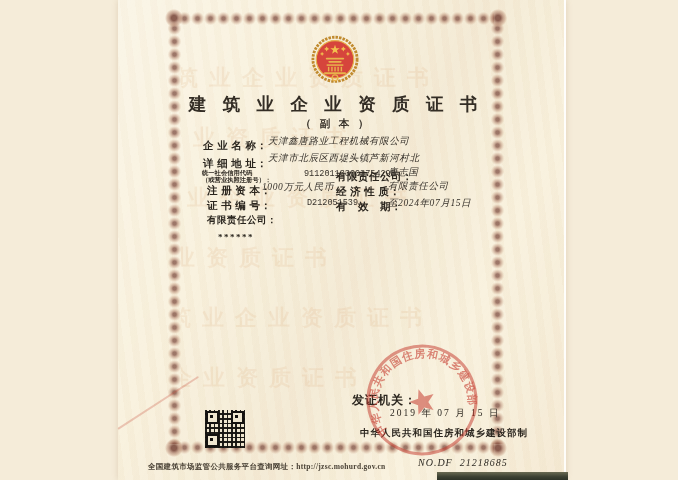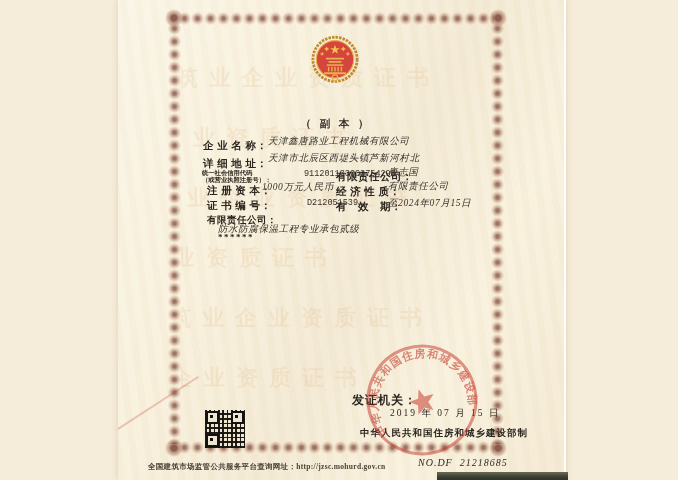--- a/index.html
+++ b/index.html
@@ -106,20 +106,21 @@
     <rect x="20" y="36" width="20" height="1.8" fill="#e7b34c"></rect>
     <rect x="21.5" y="39" width="1.7" height="5.5" fill="#e7b34c"></rect>
     <rect x="25.5" y="39" width="1.7" height="5.5" fill="#e7b34c"></rect>
     <rect x="29.2" y="39" width="1.7" height="5.5" fill="#e7b34c"></rect>
     <rect x="32.9" y="39" width="1.7" height="5.5" fill="#e7b34c"></rect>
     <rect x="36.8" y="39" width="1.7" height="5.5" fill="#e7b34c"></rect>
     <rect x="17" y="45.5" width="26" height="2.4" fill="#e7b34c"></rect>
     <circle cx="30" cy="52" r="3.4" fill="none" stroke="#e7b34c" stroke-width="1.6"></circle>
   </svg>
 
+  <div class="abs title">建 筑 业 企 业 资 质 证 书</div>
   <div class="abs subtitle">（ 副 本 ）</div>
 
   <div class="abs lbl" style="left:203px;top:139px">企 业 名 称：</div>
   <div class="abs val" style="left:268px;top:135px">天津鑫唐路业工程机械有限公司</div>
 
   <div class="abs lbl" style="left:203px;top:157px">详 细 地 址：</div>
   <div class="abs val" style="left:268px;top:152px">天津市北辰区西堤头镇芦新河村北</div>
 
   <div class="abs" style="left:202px;top:169px">
     <div class="lbl-sm">统一社会信用代码</div>
@@ -133,21 +134,20 @@
   <div class="abs val" style="left:262px;top:181px">1000万元人民币</div>
   <div class="abs lbl" style="left:336px;top:185px">经 济 性 质：</div>
   <div class="abs val" style="left:388px;top:180px">有限责任公司</div>
 
   <div class="abs lbl" style="left:207px;top:199px">证 书 编 号：</div>
   <div class="abs val-num" style="left:267px;top:198px">D212051539</div>
   <div class="abs lbl" style="left:336px;top:200px">有　效　期：</div>
   <div class="abs val" style="left:388px;top:197px">至2024年07月15日</div>
 
   <div class="abs grade-lbl" style="left:207px;top:214px">有限责任公司：</div>
-  <div class="abs val" style="left:218px;top:223px">防水防腐保温工程专业承包贰级</div>
   <div class="abs stars" style="left:218px;top:232px">******</div>
 
   <div class="abs issue-lbl" style="left:352px;top:392px">发证机关：</div>
   <div class="abs issue-date" style="left:390px;top:407px">2019 年 07 月 15 日</div>
   <div class="abs made-by" style="left:360px;top:427px">中华人民共和国住房和城乡建设部制</div>
 
   <svg class="abs seal" viewBox="0 0 112 112">
     <circle cx="56" cy="56" r="52" fill="none" stroke="rgba(196,52,40,.62)" stroke-width="3"></circle>
     <defs>
         <path id="sealArc" d="M 14 72 A 44 44 0 1 1 98 72" fill="none"></path>

